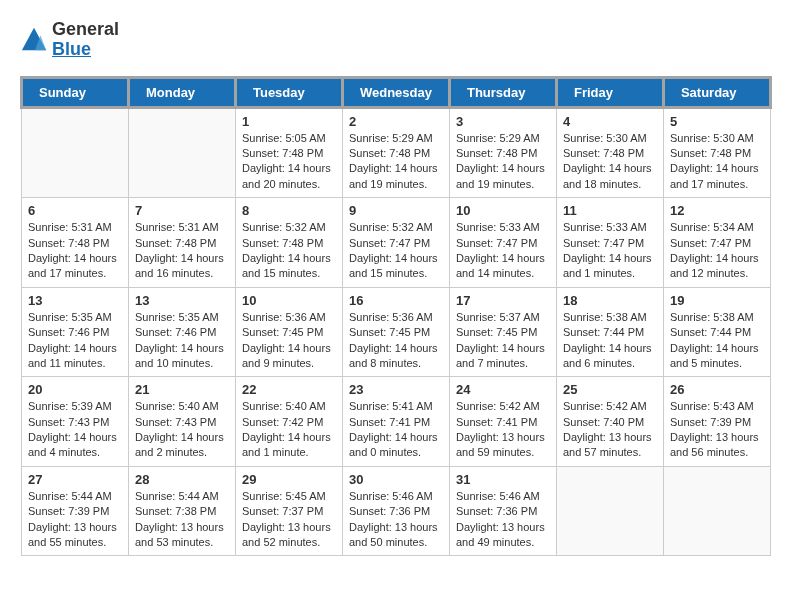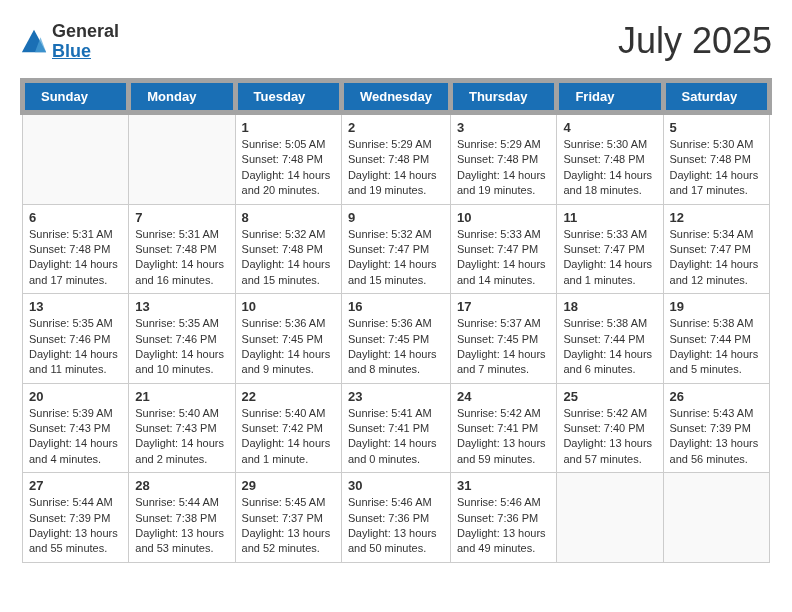--- a/index.html
+++ b/index.html
@@ -57,21 +57,21 @@
       width: 100%;
       border-collapse: collapse;
     }
     .calendar th {
       background: #1a6fb5;
       color: #fff;
       text-align: left;
       padding: 6px 16px;
       font-size: 13px;
       font-weight: bold;
-      border: 5px solid #a3a3a3;
+      border: 3px solid #a3a3a3;
     }
     .calendar td {
       vertical-align: top;
       border: 1px solid #ccc;
       padding: 5px 6px;
       font-size: 11px;
       color: #333;
       width: calc(100% / 7);
       min-height: 70px;
       background: #fff;
@@ -101,21 +101,20 @@
     <svg class="logo-icon" viewBox="0 0 30 30">
       <polygon points="15,2 28,26 2,26" fill="#1a6fb5"></polygon>
       <polygon points="22,10 28,26 16,26" fill="#4a9fd5" opacity="0.7"></polygon>
     </svg>
     <div class="logo-text">
       <span class="logo-general">General</span>
       <span class="logo-blue">Blue</span>
     </div>
   </div>
   <div class="title-block">
-    <div class="month-title">July 2025</div>
   </div>
 </div>
 
 <table class="calendar">
   <thead>
     <tr>
     <th>Sunday</th>
         <th>Monday</th>
         <th>Tuesday</th>
         <th>Wednesday</th>

